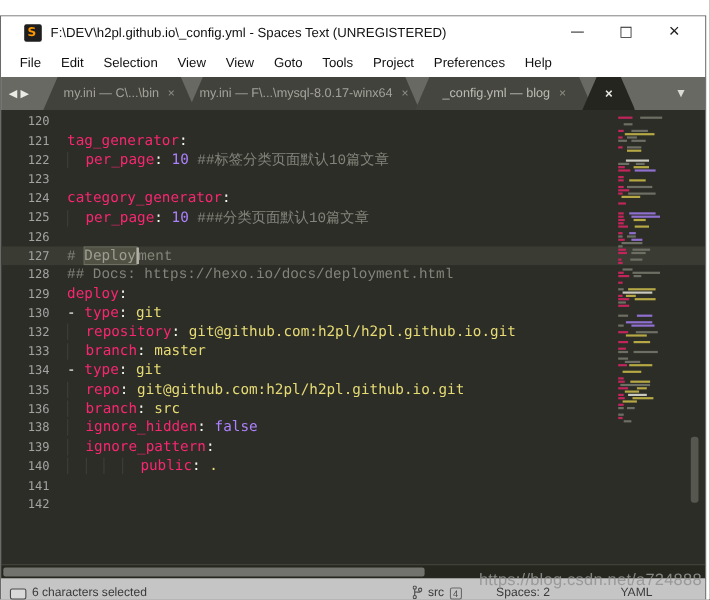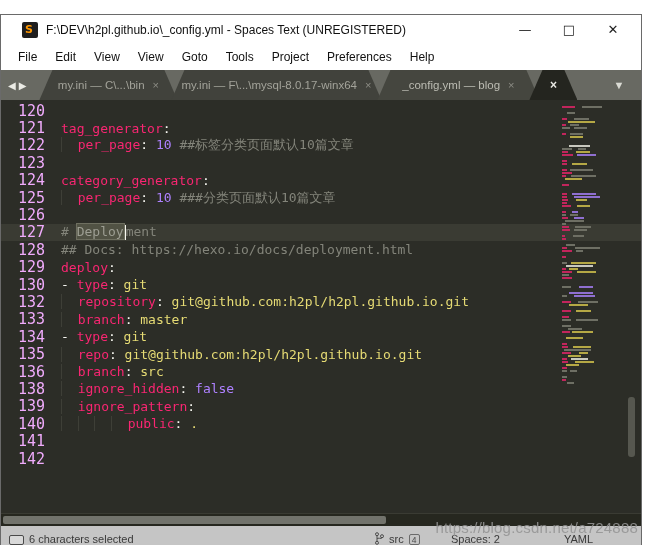--- a/index.html
+++ b/index.html
@@ -38,28 +38,28 @@
   .tab-mini span { color:#e9e9e3; font-weight:bold; font-size:12px; }
   .tab-overflow { position:absolute; right:8px; top:0; height:30px; width:28px; display:flex;
                   align-items:center; justify-content:center; color:#dadbd4; font-size:11px; }
 
   
   .editor { height:413px; background:var(--editor_bg,#2c2d27); position:relative; overflow:hidden; }
   .code-rows { position:absolute; top:2px; left:0; right:0; }
   .row { height:17.4px; display:flex; align-items:center; white-space:pre;
          font-family:"DejaVu Sans Mono", monospace; font-size:13px; }
   .row.cur { background:#3a3b33; }
-  .ln { width:44px; text-align:right; color:#f0abfc; flex:none; font-size:15px; }
+  .ln { width:44px; text-align:right; color:#a3a3a3; flex:none; font-size:11px; }
   .lc { padding-left:16px; white-space:pre; }
   .tk-key { color:var(--key_pink,#f92672); }
   .tk-pun { color:var(--foreground,#f8f8f2); }
   .tk-pln { color:var(--foreground,#f8f8f2); }
   .tk-num { color:var(--number_purple,#ae81ff); }
   .tk-str { color:var(--string_yellow,#e6db74); }
-  .tk-com { color:var(--comment_gray,#83847a); }
+  .tk-com { color:var(--comment_gray,#83847a);font-family:Liberation Mono, monospace; }
   .tk-ind { color:#f8f8f2; border-left:1px solid #3e3f37; }
   .tk-sel { color:#9d9e93; background:var(--selection_bg,#515244); outline:1px solid #6e6f60; }
   .caret { display:inline-block; width:2px; height:15px; background:#f8f8f0; vertical-align:middle; }
 
   
   .minimap { position:absolute; top:3px; right:29px; width:50px; }
   .mrow { height:2px; margin-bottom:1px; display:flex; }
   .mb { height:2px; display:inline-block; flex:none; }
   .vthumb { position:absolute; right:6px; top:297px; width:7px; height:60px; background:#56574f; border-radius:3px; }
   .hscroll { height:13px; background:#26271f; border-top:1px solid #3a3b33; position:relative; }
@@ -92,20 +92,21 @@
     <div class="win-controls">
       <div class="win-btn">—</div>
       <div class="win-btn">□</div>
       <div class="win-btn">✕</div>
     </div>
   </div>
 
   <div class="menubar">
     <span class="menu-item">File</span>
     <span class="menu-item">Edit</span>
+    <span class="menu-item">Selection</span>
     <span class="menu-item">View</span>
     <span class="menu-item">View</span>
     <span class="menu-item">Goto</span>
     <span class="menu-item">Tools</span>
     <span class="menu-item">Project</span>
     <span class="menu-item">Preferences</span>
     <span class="menu-item">Help</span>
   </div>
 
   <div class="tabbar">

